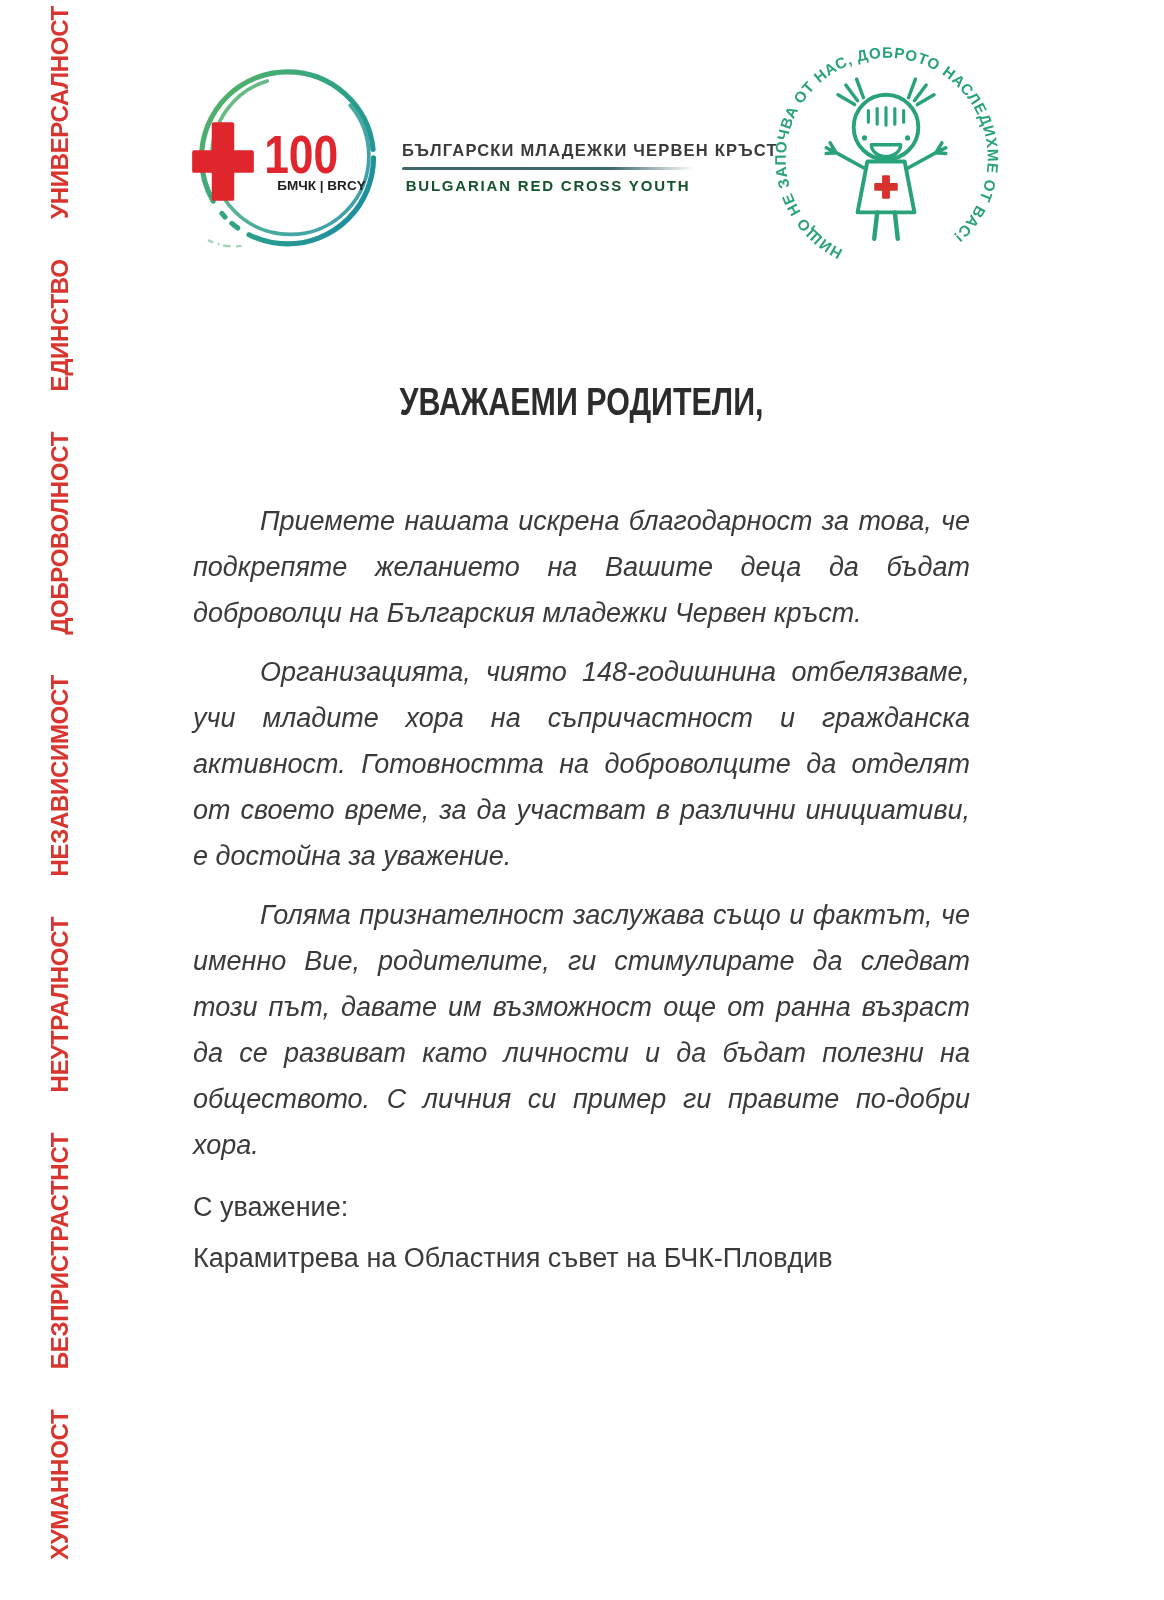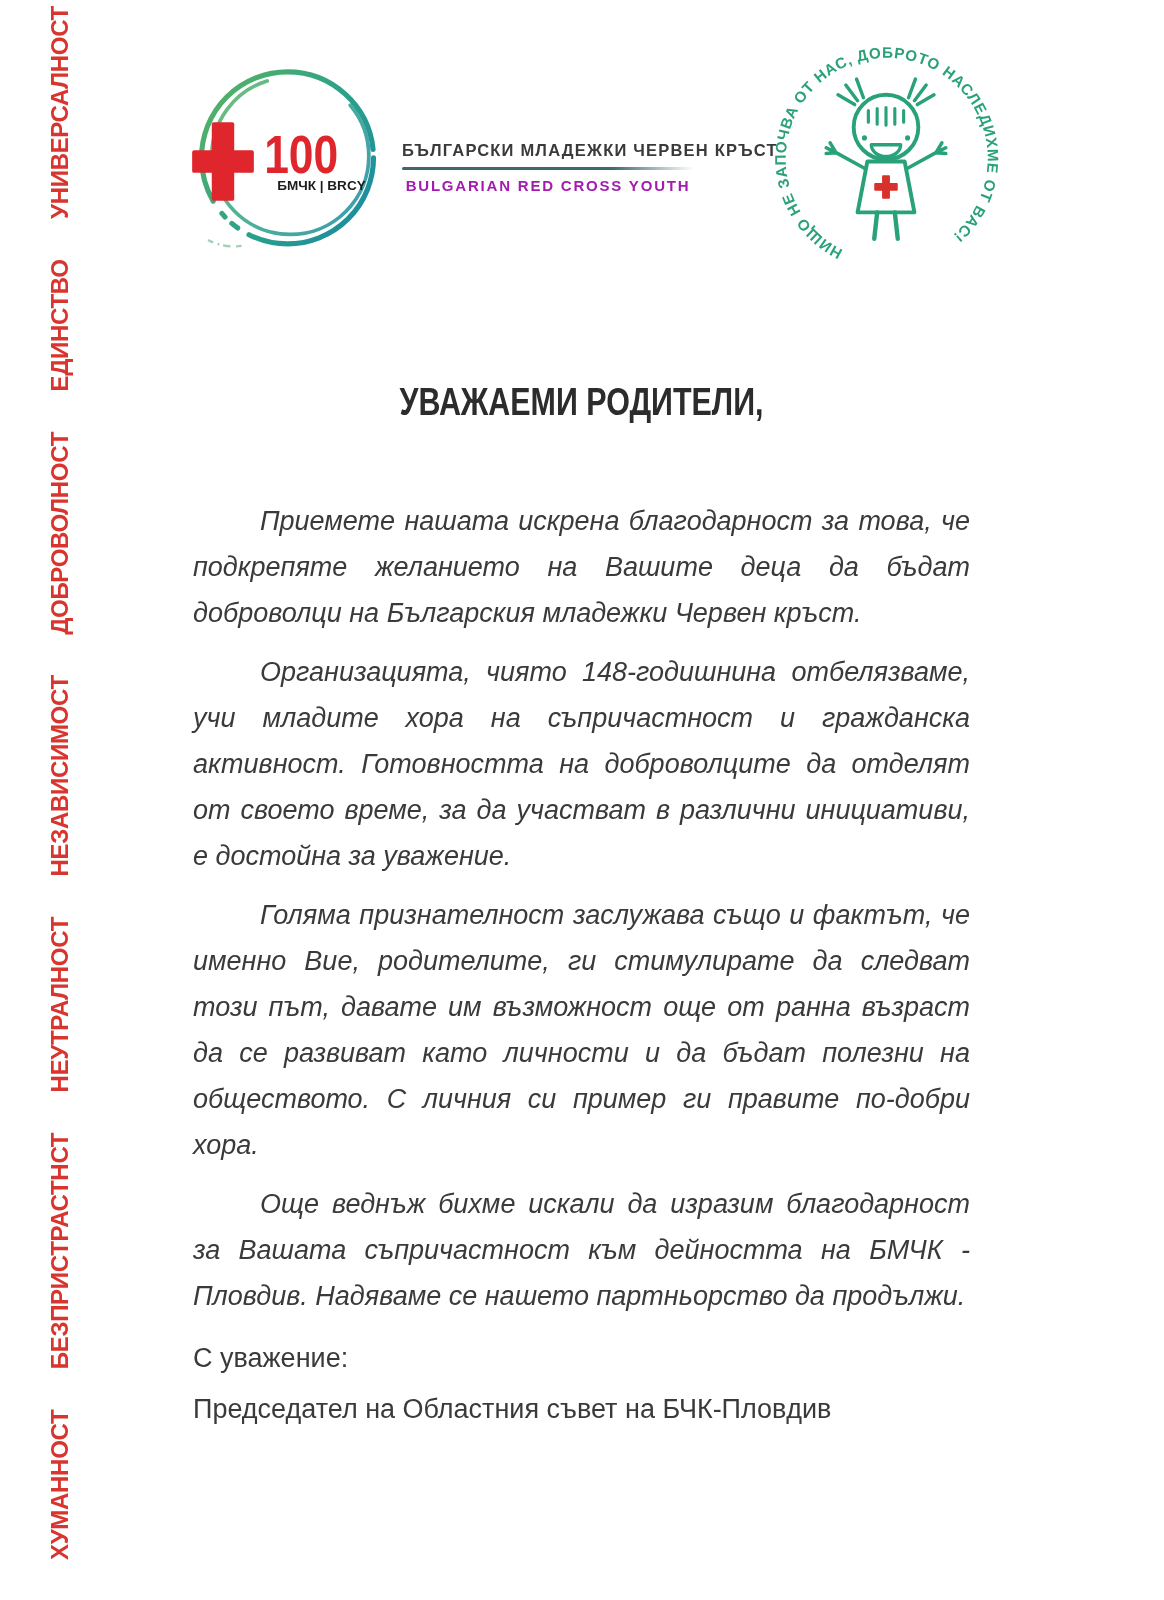--- a/index.html
+++ b/index.html
@@ -35,21 +35,21 @@
   .org-bg{
     font-size:16.5px;font-weight:bold;letter-spacing:1.2px;
     color:#3a3a3a;white-space:nowrap;
   }
   .org-divider{
     height:3px;margin:7px 0 7px 0;border-radius:2px;
     background:linear-gradient(to right,#41666b 0%,#3e6a70 72%,rgba(65,102,107,0) 100%);
   }
   .org-en{
     font-size:15px;font-weight:bold;letter-spacing:1.8px;
-    color:#a21caf;white-space:nowrap;
+    color:#14532d;white-space:nowrap;
   }
   
   .letter{
     position:absolute;left:193px;top:380px;width:777px;
     color:#3a3a3a;
   }
   .salutation{
     margin:0 0 74px 0;
     text-align:center;
     font-size:39px;font-weight:bold;color:#2c2c2c;
@@ -140,23 +140,22 @@
       <rect x="113" y="150" width="24" height="8" rx="1"></rect>
     </g>
   </svg>
 
   <main class="letter">
     <h1 class="salutation">УВАЖАЕМИ РОДИТЕЛИ,</h1>
 
     <p class="para">Приемете нашата искрена благодарност за това, че подкрепяте желанието на Вашите деца да бъдат доброволци на Българския младежки Червен кръст.</p>
     <p class="para">Организацията, чиято 148-годишнина отбелязваме, учи младите хора на съпричастност и гражданска активност. Готовността на доброволците да отделят от своето време, за да участват в различни инициативи, е достойна за уважение.</p>
     <p class="para">Голяма признателност заслужава също и фактът, че именно Вие, родителите, ги стимулирате да следват този път, давате им възможност още от ранна възраст да се развиват като личности и да бъдат полезни на обществото. С личния си пример ги правите по-добри хора.</p>
-    <p class="para">Още веднъж бихме искали да изразим благодарност за Вашата съпричастност към дейността на БМЧК - Пловдив. Надяваме се нашето партньорство да продължи.</p>
 
     <div class="closing">
       <div class="sig-line">С уважение:</div>
       <div class="signatory">
-        <div class="sig-line">Председател на Областния съвет на БЧК-Пловдив</div>
+        <div class="sig-line">Карамитрева на Областния съвет на БЧК-Пловдив</div>
       </div>
     </div>
   </main>
 
 </div>
 
 </body></html>

